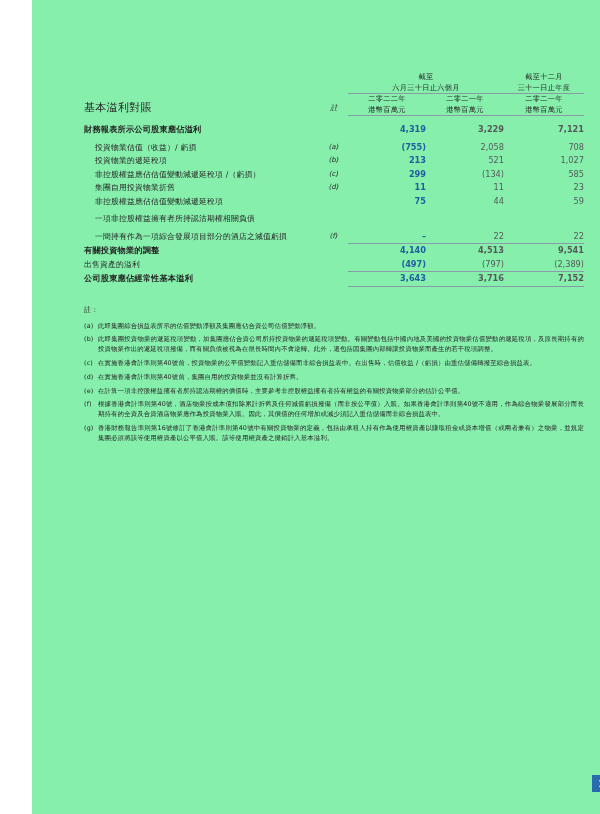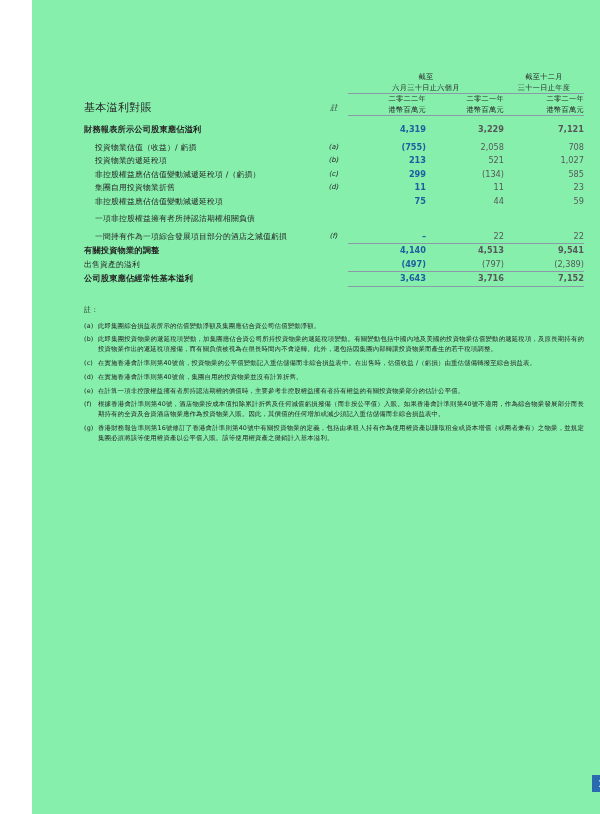--- a/index.html
+++ b/index.html
@@ -61,21 +61,21 @@
   .rule-line {
     height: 1px;
     background: #8a9aa6;
     width: 100%;
   }
   .rule-gap { background: transparent; }
 
   .hdr-sub {
     font-size: 7.2px;
     line-height: 10.5px;
-    text-align: right;
+    text-align: center;
     color: #231f20;
     padding-top: 3px;
     padding-bottom: 3px;
     letter-spacing: .3px;
   }
 
   .sec-title {
     font-size: 11px;
     font-weight: normal;
     color: #231f20;

